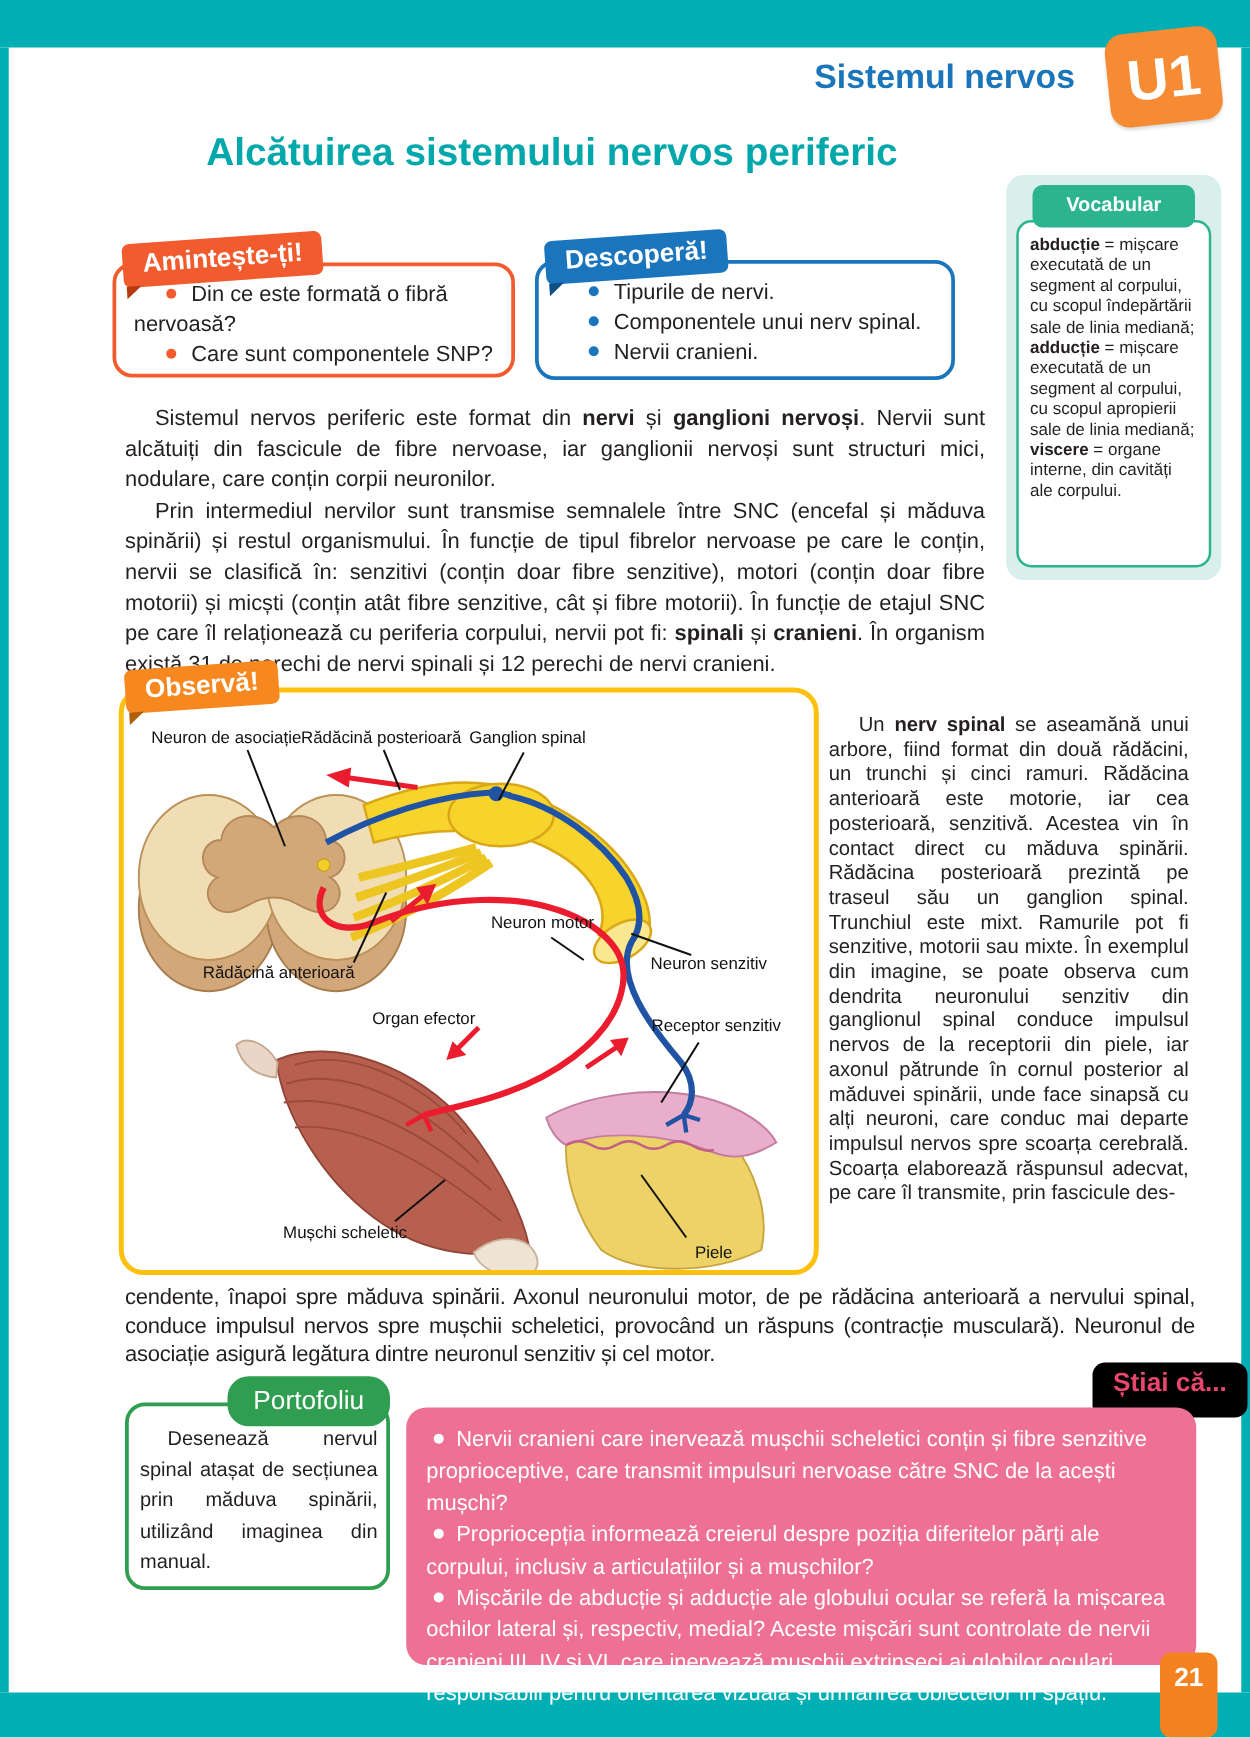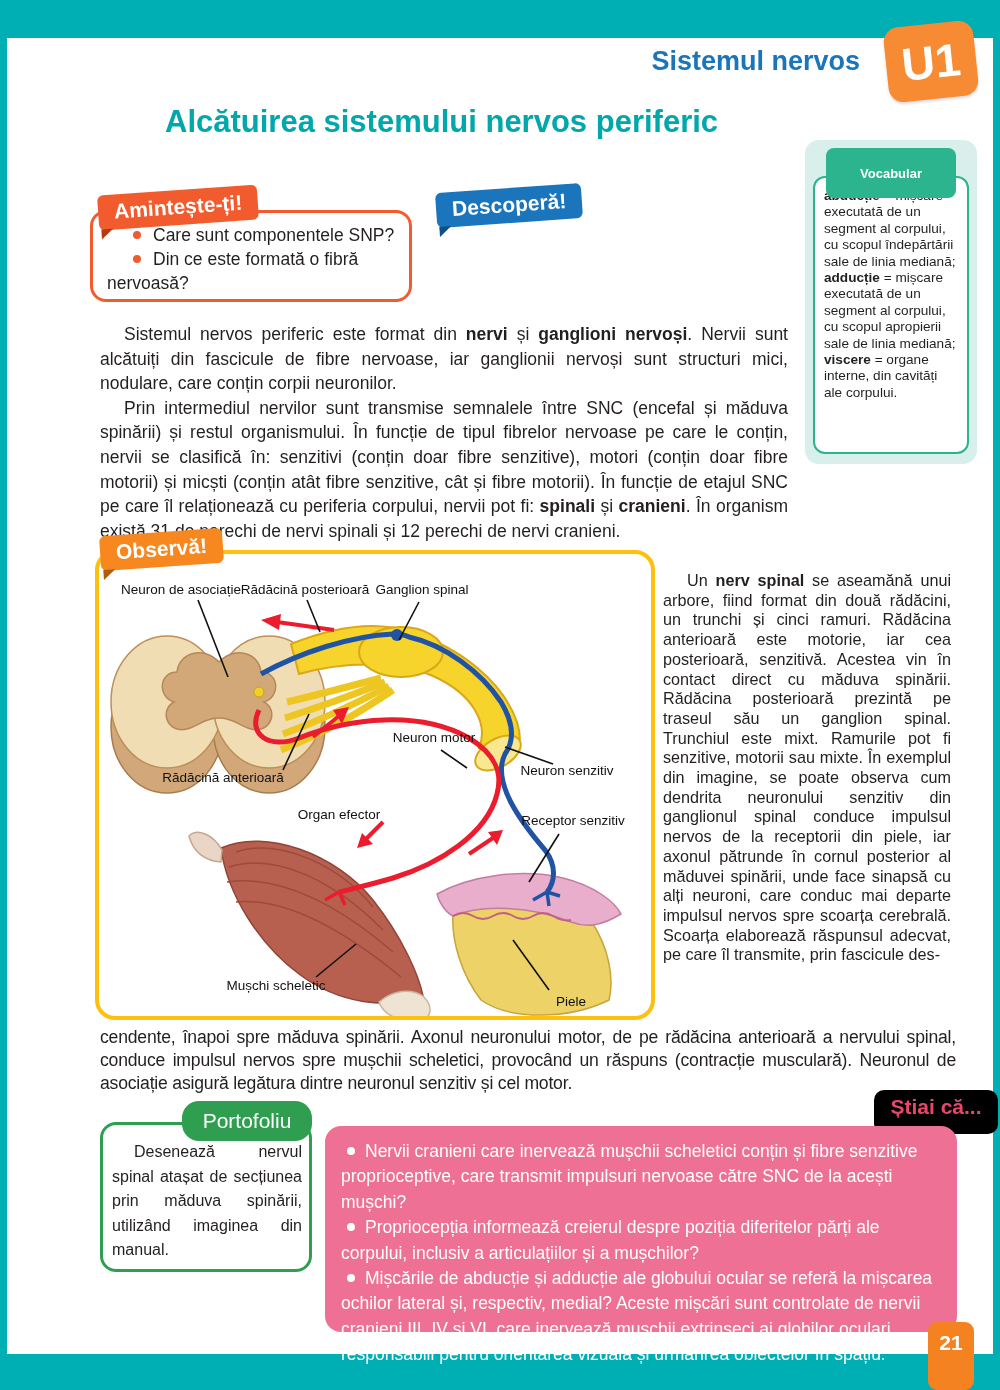--- a/index.html
+++ b/index.html
@@ -34,22 +34,22 @@
   .callout.orange { border:3px solid #f15b2e; }
   .callout.blue   { border:3px solid #1a75bc; }
   .dotlist { list-style:none; padding:10px 12px 8px 14px; }
   .dotlist li { font-size:17.5px; line-height:24px; color:#231f20; }
   .dotlist .dot { display:inline-block; width:8px; height:8px; border-radius:50%; margin:0 12px 2px 26px; }
   .dotlist.orange .dot { background:#f15b2e; }
   .dotlist.blue .dot   { background:#1a75bc; }
 
   
   .vocab-panel { position:absolute; left:805px; top:140px; width:172px; height:324px; background:#d8efec; border-radius:14px; }
-  .vocab-title { position:absolute; left:21px; top:8px; width:130px; height:50px; background:#2cb48e; border-radius:8px;
-    color:#fff; font-weight:bold; font-size:13px; display:flex; align-items:center; justify-content:center; z-index:2; }
+  .vocab-title { position:absolute; left:21px; top:8px; width:130px; height:34px; background:#2cb48e; border-radius:8px;
+    color:#fff; font-weight:bold; font-size:16px; display:flex; align-items:center; justify-content:center; z-index:2; }
   .vocab-inner { position:absolute; left:8px; top:36px; width:156px; height:278px; background:#fff;
     border:2px solid #2cb48e; border-radius:12px; padding:10px 9px; z-index:1; }
   .vocab-inner p { font-size:13.6px; line-height:16.4px; color:#231f20; }
   .vocab-inner b { font-weight:bold; }
 
   .bodytext { position:absolute; color:#231f20; text-align:justify; }
   .bodytext p { text-indent:24px; }
   #intro { left:100px; top:322px; width:688px; font-size:17.5px; line-height:24.6px; }
   #rightcol { left:663px; top:571px; width:288px; font-size:16.2px; line-height:19.7px; }
   #contpara { left:100px; top:1026px; width:856px; font-size:17.6px; line-height:23px; letter-spacing:-0.2px; }
@@ -93,26 +93,33 @@
   <div class="bar-right"></div>
   <div class="bar-bottom"></div>
 
   <div class="chapter">Sistemul nervos</div>
   <div class="unit-badge">U1</div>
   <h1 class="page-title">Alcătuirea sistemului nervos periferic</h1>
 
   <div class="ribbon orange" style="left:98px; top:190px;">Amintește-ți!</div>
   <div class="callout orange" style="left:90px; top:210px; width:322px; height:92px;">
     <ul class="dotlist orange">
+      <li><span class="dot"></span><span>Din ce este formată o fibră nervoasă?</span></li>
       <li><span class="dot"></span><span>Care sunt componentele SNP?</span></li>
-      <li><span class="dot"></span><span>Din ce este formată o fibră nervoasă?</span></li>
     </ul>
   </div>
 
   <div class="ribbon blue" style="left:436px; top:188px;">Descoperă!</div>
+  <div class="callout blue" style="left:428px; top:208px; width:336px; height:96px;">
+    <ul class="dotlist blue">
+      <li><span class="dot"></span><span>Tipurile de nervi.</span></li>
+      <li><span class="dot"></span><span>Componentele unui nerv spinal.</span></li>
+      <li><span class="dot"></span><span>Nervii cranieni.</span></li>
+    </ul>
+  </div>
 
   <div class="vocab-panel">
     <div class="vocab-title">Vocabular</div>
     <div class="vocab-inner">
       <p><b>abducție</b><span> = mișcare executată de un segment al corpului, cu scopul îndepărtării sale de linia mediană;</span>
       <b>adducție</b><span> = mișcare executată de un segment al corpului, cu scopul apropierii sale de linia mediană;</span>
       <b>viscere</b><span> = organe interne, din cavități ale corpului.</span></p>
     </div>
   </div>
 

